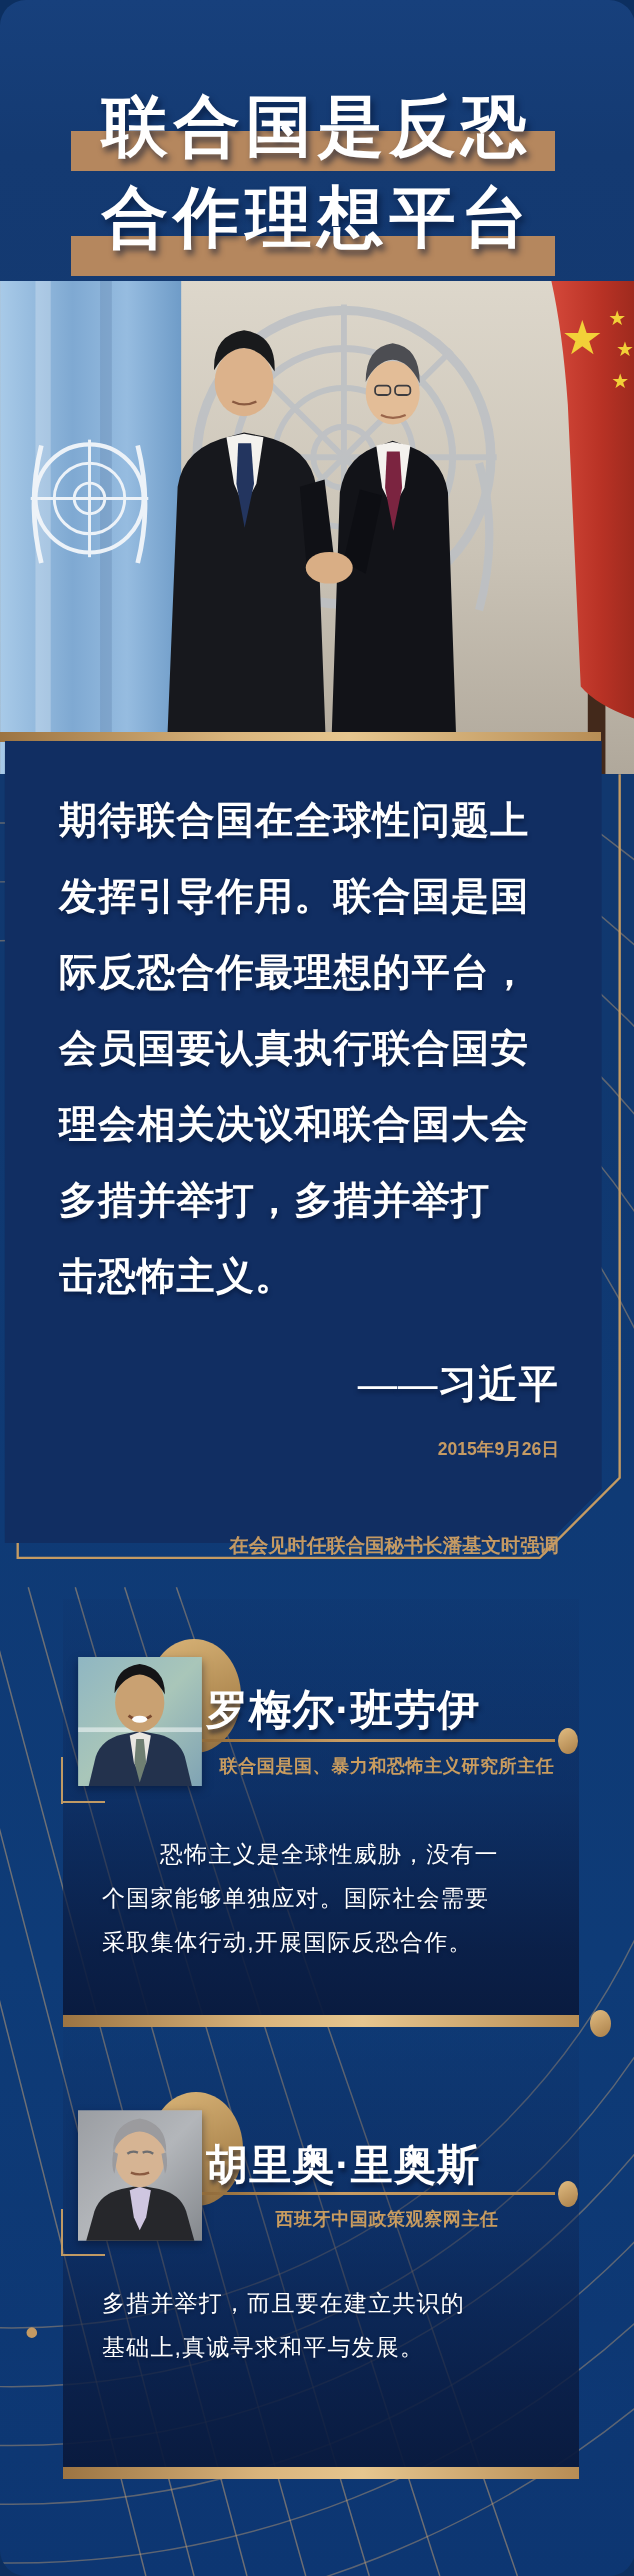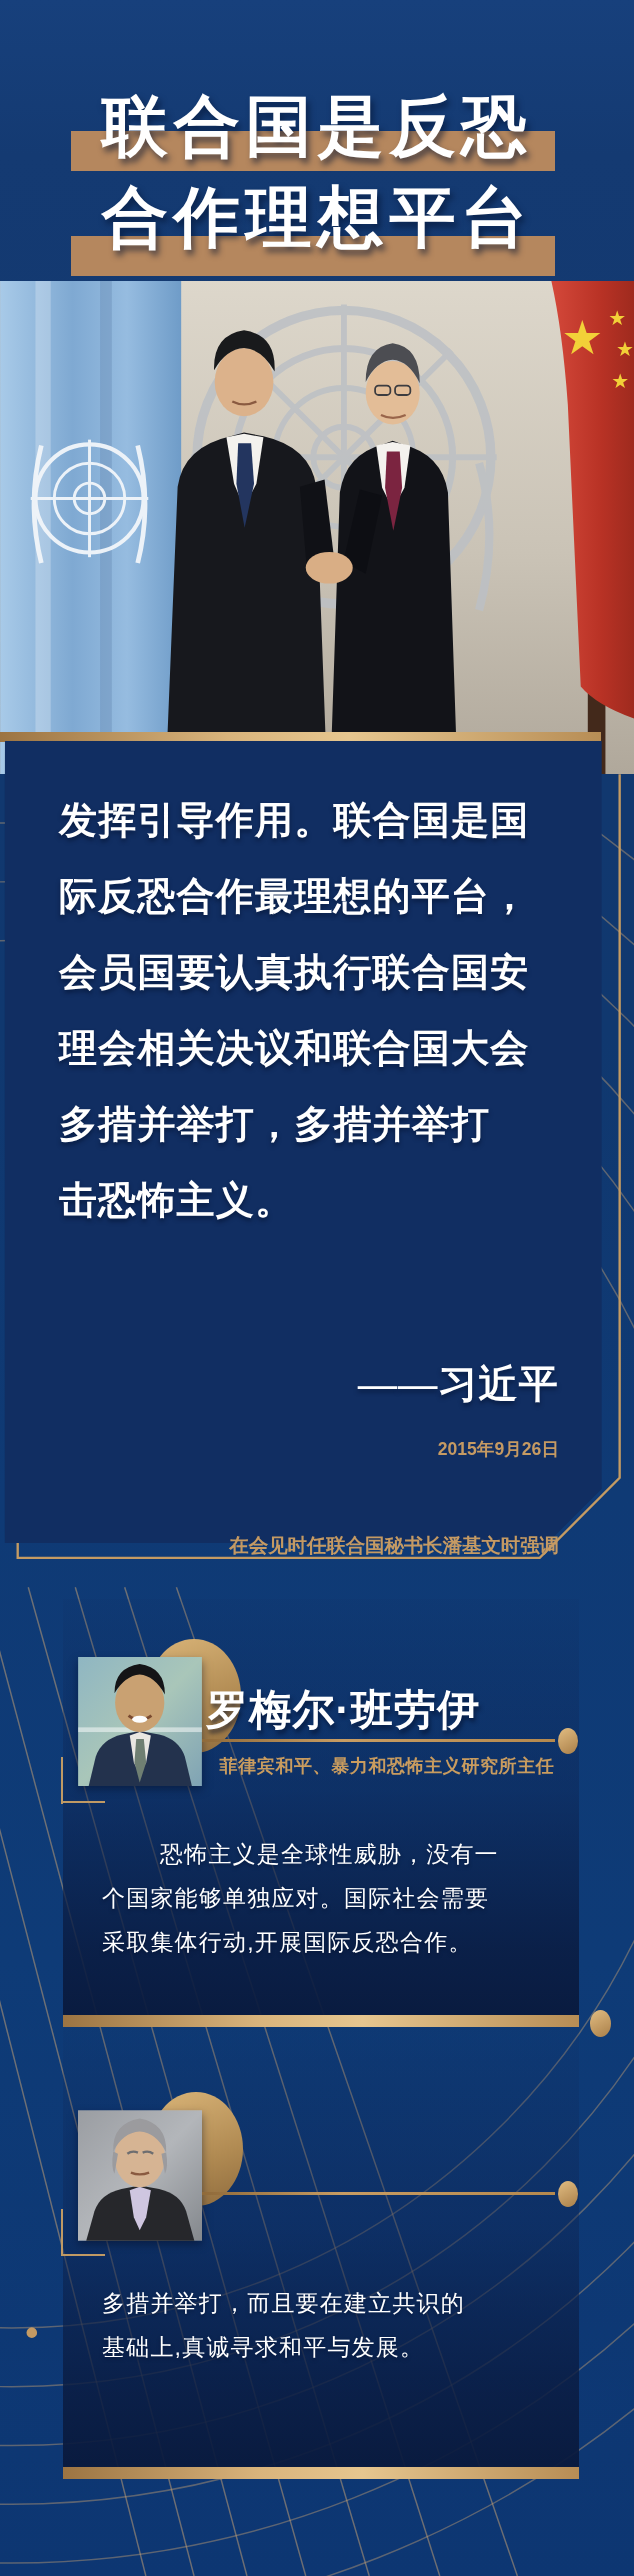--- a/index.html
+++ b/index.html
@@ -1,18 +1,18 @@
 <!DOCTYPE html>
 <html style="font-size:9.4px"><head>
 <meta charset="utf-8">
 <style>
   html,body{margin:0;padding:0;background:#0c2f60;}
   #poster{position:relative;width:635px;height:2576px;overflow:hidden;
     background:linear-gradient(180deg,#17407c 0%,#143a72 6%,#12386f 22%,#10386F 40%,#0f3a75 58%,#0e3b77 76%,#0d3672 100%);
-    font-family:"Liberation Sans","DejaVu Sans",sans-serif;}
+    font-family:"Liberation Sans","DejaVu Sans",sans-serif;border-radius:26px;}
   .abs{position:absolute;}
   
   .title-line{left:0;width:635px;text-align:center;color:#fff;font-weight:900;
     font-size:66px;letter-spacing:5.9px;line-height:1;z-index:6;
     text-shadow:2.9px 5.3px 5.9px rgba(4,18,48,.6);}
   .title-bar{left:71px;width:484px;height:40px;background:#b5875e;z-index:5;}
   
   #photo{left:0;top:281px;width:635px;height:493px;z-index:2;overflow:hidden;}
   
   .goldbar{background:linear-gradient(90deg,#9c7442,#d9b47c 38%,#e6c68f 58%,#b78d55);}
@@ -162,20 +162,21 @@
         <polygon points="612,355 584,478 622,498 650,365" fill="#0d0e13"></polygon>
         <ellipse cx="560" cy="488" rx="40" ry="27" fill="#d9ae85"></ellipse>
       </g>
     </svg>
   </div>
 
   <div class="abs goldbar" style="left:0;top:732px;width:601px;height:10px;z-index:4;"></div>
 
   <div class="abs" id="quote-panel"></div>
   <div class="abs" style="left:59px;top:782px;z-index:6;">
+    <div class="mq-line">期待联合国在全球性问题上</div>
     <div class="mq-line">发挥引导作用。联合国是国</div>
     <div class="mq-line">际反恐合作最理想的平台，</div>
     <div class="mq-line">会员国要认真执行联合国安</div>
     <div class="mq-line">理会相关决议和联合国大会</div>
     <div class="mq-line">多措并举打，多措并举打</div>
     <div class="mq-line">击恐怖主义。</div>
   </div>
   <div class="abs" id="mq-attribution">——习近平</div>
   <div class="abs mq-date" style="top:1437px;font-size:17.6px;">2015年9月26日</div>
   <div class="abs mq-date" style="top:1532px;font-size:19.4px;">在会见时任联合国秘书长潘基文时强调</div>
@@ -198,21 +199,21 @@
       <polygon points="99,140 112,140 116,180 105,214 96,180" fill="#6f7f72"></polygon>
       <ellipse cx="105" cy="78" rx="42" ry="50" fill="#c9a172"></ellipse>
       <path d="M62,62 Q62,18 105,12 Q148,18 148,64 Q130,32 105,30 Q80,32 62,62" fill="#141416"></path>
       <path d="M86,100 Q105,114 125,100" stroke="#7a4a30" stroke-width="5" fill="none"></path>
       <ellipse cx="105" cy="106" rx="13" ry="6" fill="#fdfdfd"></ellipse>
     </svg>
   </div>
   <div class="abs expert-name" style="top:1682px;">罗梅尔·班劳伊</div>
   <div class="abs name-rule" style="top:1739px;"></div>
   <div class="abs rule-dot" style="left:558px;top:1728px;"></div>
-  <div class="abs expert-role" style="top:1754px;">菲律宾和平、暴力和恐怖主义研究所主任</div>
+  <div class="abs expert-role" style="top:1754px;">联合国是国、暴力和恐怖主义研究所主任</div>
   <div class="abs bracket" style="left:61px;top:1757px;width:2.4px;height:47px;"></div>
   <div class="abs bracket" style="left:61px;top:1801px;width:44px;height:2.4px;"></div>
   <div class="abs eq-block" style="top:1832px;">
     <div class="eq-line eq-indent">恐怖主义是全球性威胁，没有一</div>
     <div class="eq-line">个国家能够单独应对。国际社会需要</div>
     <div class="eq-line">采取集体行动,开展国际反恐合作。</div>
   </div>
   <div class="abs goldbar" style="left:63px;top:2015px;width:516px;height:12.3px;z-index:4;"></div>
   <div class="abs rule-dot" style="left:590px;top:2010px;width:21px;height:27px;"></div>
 
@@ -231,22 +232,24 @@
       <path d="M14,222 L28,172 Q38,142 74,134 L105,128 L138,134 Q174,142 184,172 L198,222 Z" fill="#26272b"></path>
       <polygon points="88,136 105,130 124,136 116,182 105,204 95,182" fill="#cfc6e0"></polygon>
       <ellipse cx="105" cy="80" rx="43" ry="51" fill="#d6b493"></ellipse>
       <path d="M60,70 Q58,22 105,14 Q152,22 150,72 Q134,38 105,36 Q76,38 60,70" fill="#9b9b9e"></path>
       <path d="M60,70 Q56,96 62,108 L68,74 Z" fill="#9b9b9e"></path>
       <path d="M150,72 Q154,96 148,108 L142,74 Z" fill="#9b9b9e"></path>
       <path d="M84,74 Q92,68 102,72 M110,72 Q120,68 128,74" stroke="#6e6e70" stroke-width="4" fill="none"></path>
       <path d="M90,106 Q105,112 121,106" stroke="#8a5a40" stroke-width="4" fill="none"></path>
     </svg>
   </div>
+  <div class="abs expert-name" style="top:2137px;">胡里奥·里奥斯</div>
   <div class="abs name-rule" style="top:2192px;"></div>
   <div class="abs rule-dot" style="left:558px;top:2181px;"></div>
+  <div class="abs expert-role" style="top:2207px;">西班牙中国政策观察网主任</div>
   <div class="abs bracket" style="left:61px;top:2209px;width:2.4px;height:47px;"></div>
   <div class="abs bracket" style="left:61px;top:2254px;width:44px;height:2.4px;"></div>
   <div class="abs eq-block" style="top:2281px;">
     <div class="eq-line">多措并举打，而且要在建立共识的</div>
     <div class="eq-line">基础上,真诚寻求和平与发展。</div>
   </div>
   <div class="abs goldbar" style="left:63px;top:2467px;width:516px;height:12.3px;z-index:4;"></div>
 
 </div>
 

